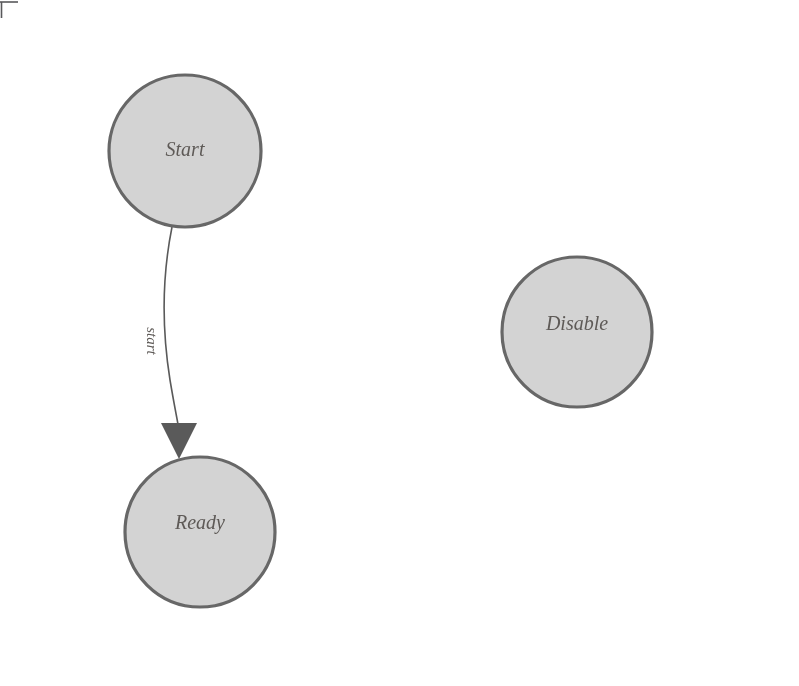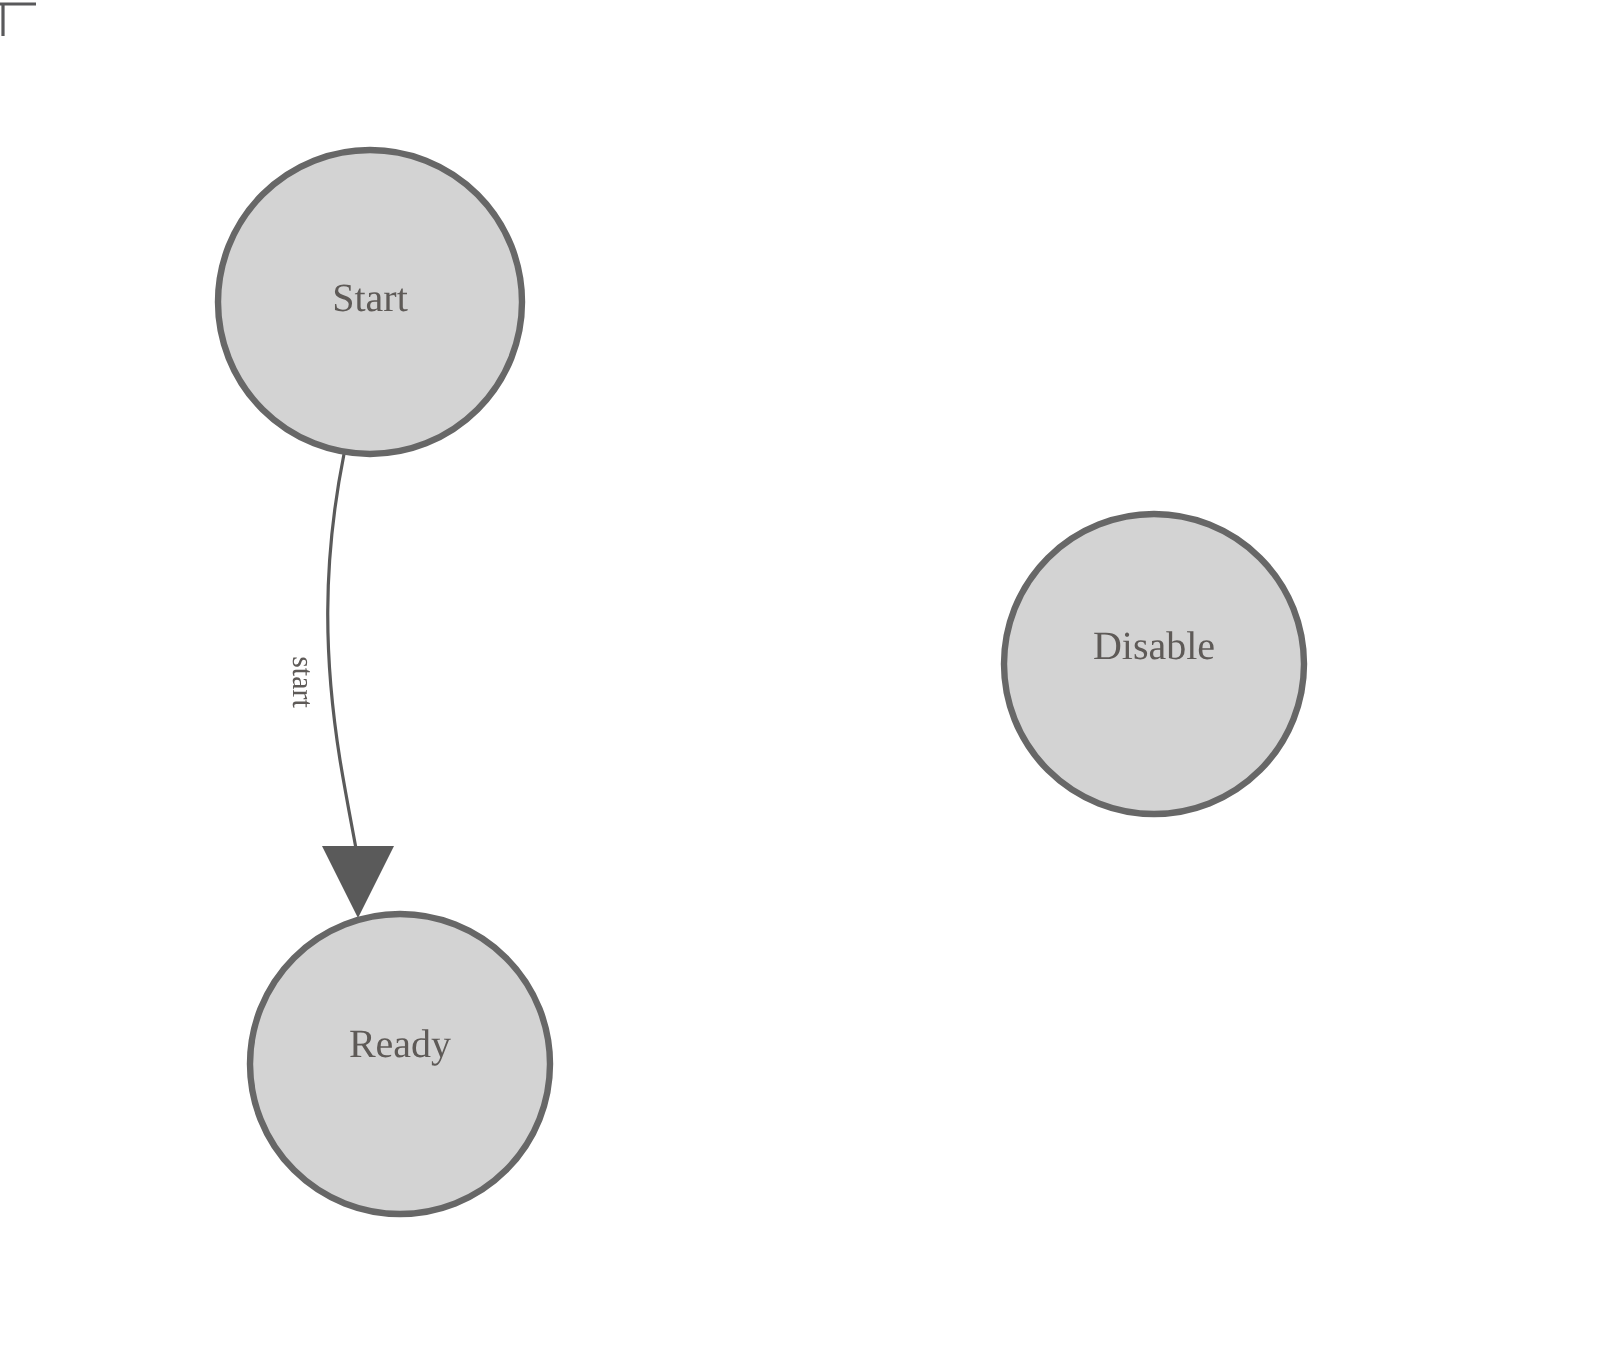--- a/index.html
+++ b/index.html
@@ -10,20 +10,21 @@
   }
   body {
     font-family: "Liberation Serif", "DejaVu Serif", serif;
   }
   #canvas {
     position: relative;
     width: 799px;
     height: 686px;
     background: #ffffff;
     overflow: hidden;
+    font-style: italic;
   }
   #diagram-svg {
     position: absolute;
     top: 0;
     left: 0;
     width: 799px;
     height: 686px;
     display: block;
   }
   .node-circle {

